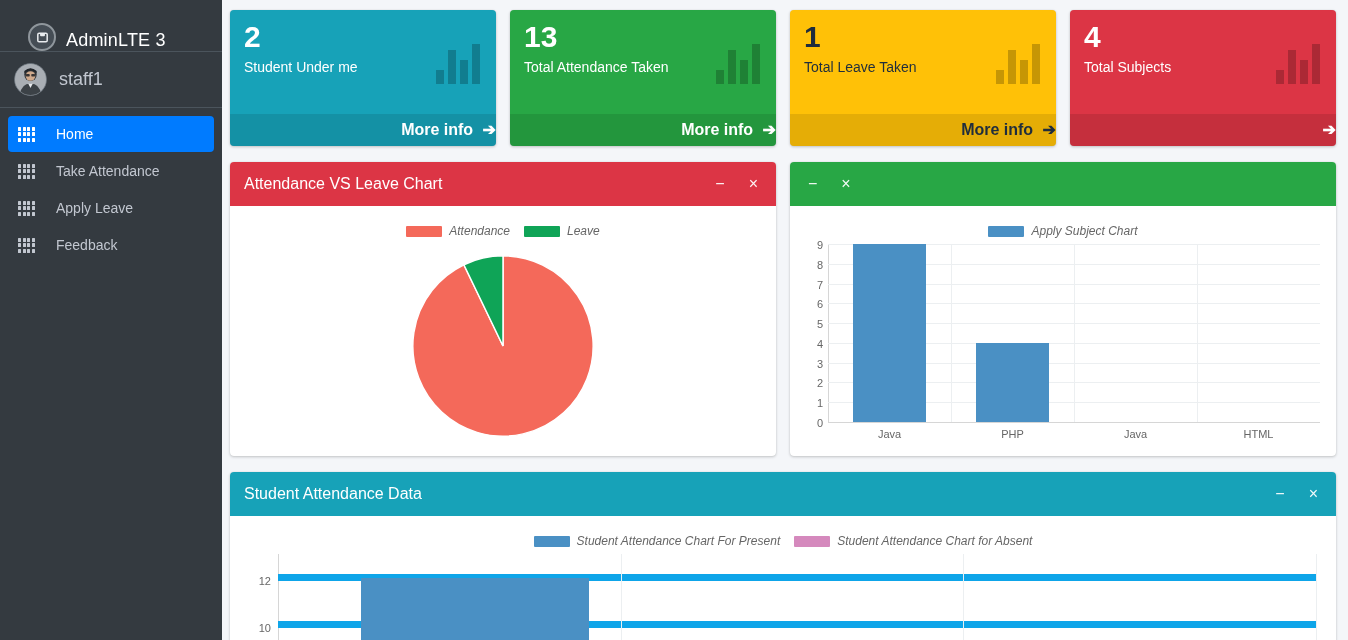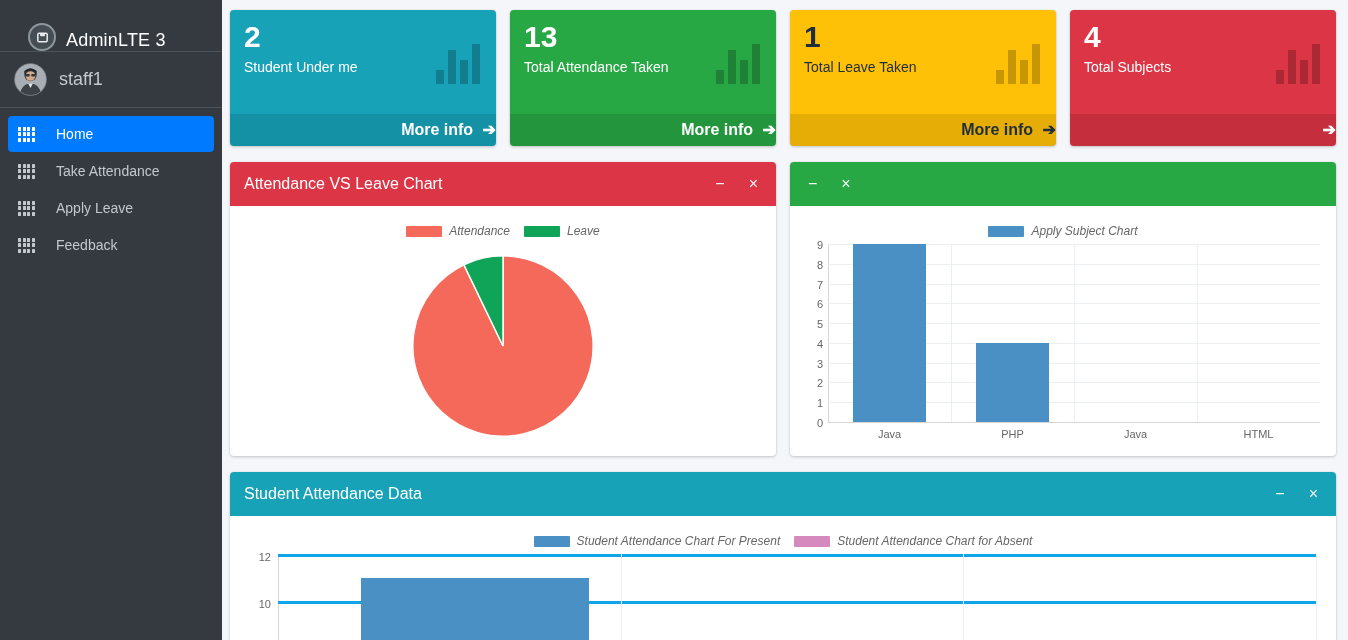--- a/index.html
+++ b/index.html
@@ -161,21 +161,21 @@
   .bc-xlabels {
     position: absolute; left: 26px; right: 4px; bottom: 0; height: 20px;
     display: flex;
   }
   .bc-xlabel { flex: 1 1 0; text-align: center; font-size: 11px; color: #666; line-height: 20px; }
 
   
   .card-bottom { height: 200px; }
   .bottomchart { position: relative; height: 86px; padding-left: 36px; }
   .btc-grid { position: absolute; left: 36px; right: 8px; top: 0; bottom: 0; }
-  .btc-row { position: absolute; left: 0; right: 0; border-top: 3px solid #0ea5e9; }
+  .btc-row { position: absolute; left: 0; right: 0; border-top: 7px solid #0ea5e9; margin-top: 20px; }
   .btc-ytick {
     position: absolute; right: calc(100% + 7px); transform: translateY(-50%);
     font-size: 11px; color: #666;
   }
   .btc-axis { position: absolute; left: 0; top: 0; bottom: 0; border-left: 1px solid #d6d6d6; }
   .btc-bar {
     position: absolute; background: #4a90c4;
   }
 </style>
 </head>

